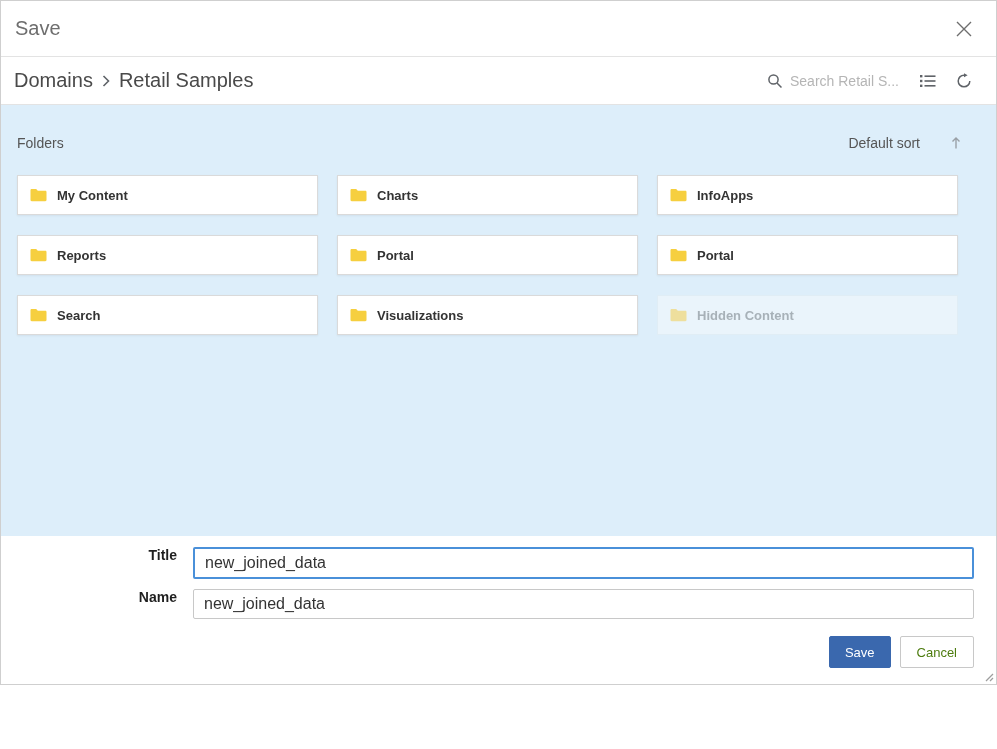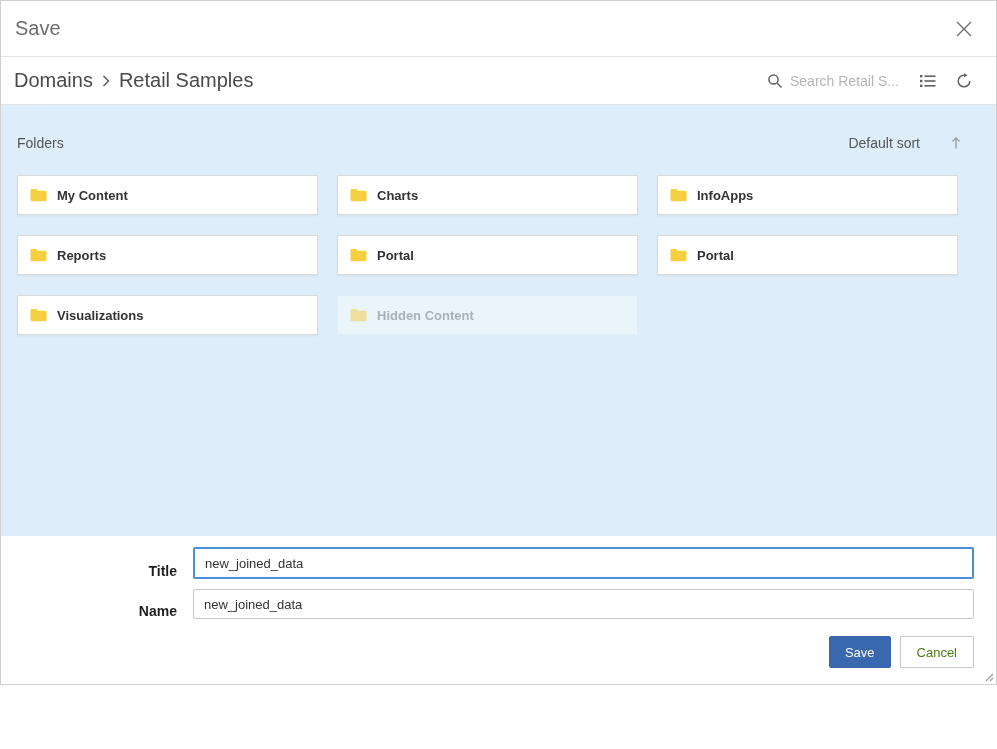--- a/index.html
+++ b/index.html
@@ -40,25 +40,25 @@
                  padding:0 12px; gap:10px; cursor:pointer; }
   .folder-icon { display:flex; align-items:center; }
   .folder-icon svg path { fill:var(--folder-yellow,#f6cf3f); }
   .folder-label { font-size:13px; font-weight:bold; color:#333; }
   .folder-card.disabled { background:#eaf4fb; border-color:#e0edf5; box-shadow:none; cursor:default; }
   .folder-card.disabled .folder-label { color:#a7b1b8; }
   .folder-card.disabled .folder-icon svg path { fill:#eedf9d; }
 
   
   .form-area { flex:0 0 148px; padding:11px 22px 16px 0; background:#fff; }
-  .form-row { display:flex; align-items:flex-end; margin-bottom:10px; }
+  .form-row { display:flex; align-items:flex-start; margin-bottom:10px; }
   .form-label { width:192px; text-align:right; padding-right:16px; font-size:14px;
                 font-weight:bold; color:#1f1f1f; }
   .text-input { flex:1 1 auto; height:30px; border:1px solid #c8c8c8; border-radius:2px;
-                padding:0 10px; font-size:13px; color:#333; font-family:inherit; outline:none; }
+                padding:0 10px; font-size:16px; color:#333; font-family:inherit; outline:none; }
   .text-input.focused { height:32px; border:2px solid var(--focus-border,#4a90d9); }
   .actions { display:flex; justify-content:flex-end; gap:9px; margin-top:17px; }
   .btn { height:32px; font-size:13px; border-radius:2px; cursor:pointer; font-family:inherit; }
   .btn-primary { background:var(--accent-blue,#3a68ae); color:#fff;
                  border:1px solid var(--accent-blue,#3a68ae); padding:0 15px; }
   .btn-secondary { background:#fff; color:#4d7c0f; border:1px solid #c8c8c8; padding:0 16px; }
 
   .resize-handle { position:absolute; right:2px; bottom:2px; width:12px; height:12px;
                    cursor:nwse-resize; display:flex; align-items:flex-end; justify-content:flex-end; }
 </style>
@@ -175,20 +175,28 @@
             </svg>
           </span>
           <span class="folder-label">Portal</span>
         </div>
         <div class="folder-card">
           <span class="folder-icon">
             <svg width="17" height="14" viewBox="0 0 17 14" aria-hidden="true">
               <path d="M0.5 2.2 C0.5 1.5 1 1 1.7 1 L6.2 1 L7.8 2.8 L15.3 2.8 C16 2.8 16.5 3.3 16.5 4 L16.5 12 C16.5 12.7 16 13.2 15.3 13.2 L1.7 13.2 C1 13.2 0.5 12.7 0.5 12 Z"></path>
             </svg>
           </span>
+          <span class="folder-label">Search</span>
+        </div>
+        <div class="folder-card">
+          <span class="folder-icon">
+            <svg width="17" height="14" viewBox="0 0 17 14" aria-hidden="true">
+              <path d="M0.5 2.2 C0.5 1.5 1 1 1.7 1 L6.2 1 L7.8 2.8 L15.3 2.8 C16 2.8 16.5 3.3 16.5 4 L16.5 12 C16.5 12.7 16 13.2 15.3 13.2 L1.7 13.2 C1 13.2 0.5 12.7 0.5 12 Z"></path>
+            </svg>
+          </span>
           <span class="folder-label">Visualizations</span>
         </div>
         <div class="folder-card disabled">
           <span class="folder-icon">
             <svg width="17" height="14" viewBox="0 0 17 14" aria-hidden="true">
               <path d="M0.5 2.2 C0.5 1.5 1 1 1.7 1 L6.2 1 L7.8 2.8 L15.3 2.8 C16 2.8 16.5 3.3 16.5 4 L16.5 12 C16.5 12.7 16 13.2 15.3 13.2 L1.7 13.2 C1 13.2 0.5 12.7 0.5 12 Z"></path>
             </svg>
           </span>
           <span class="folder-label">Hidden Content</span>
         </div>

